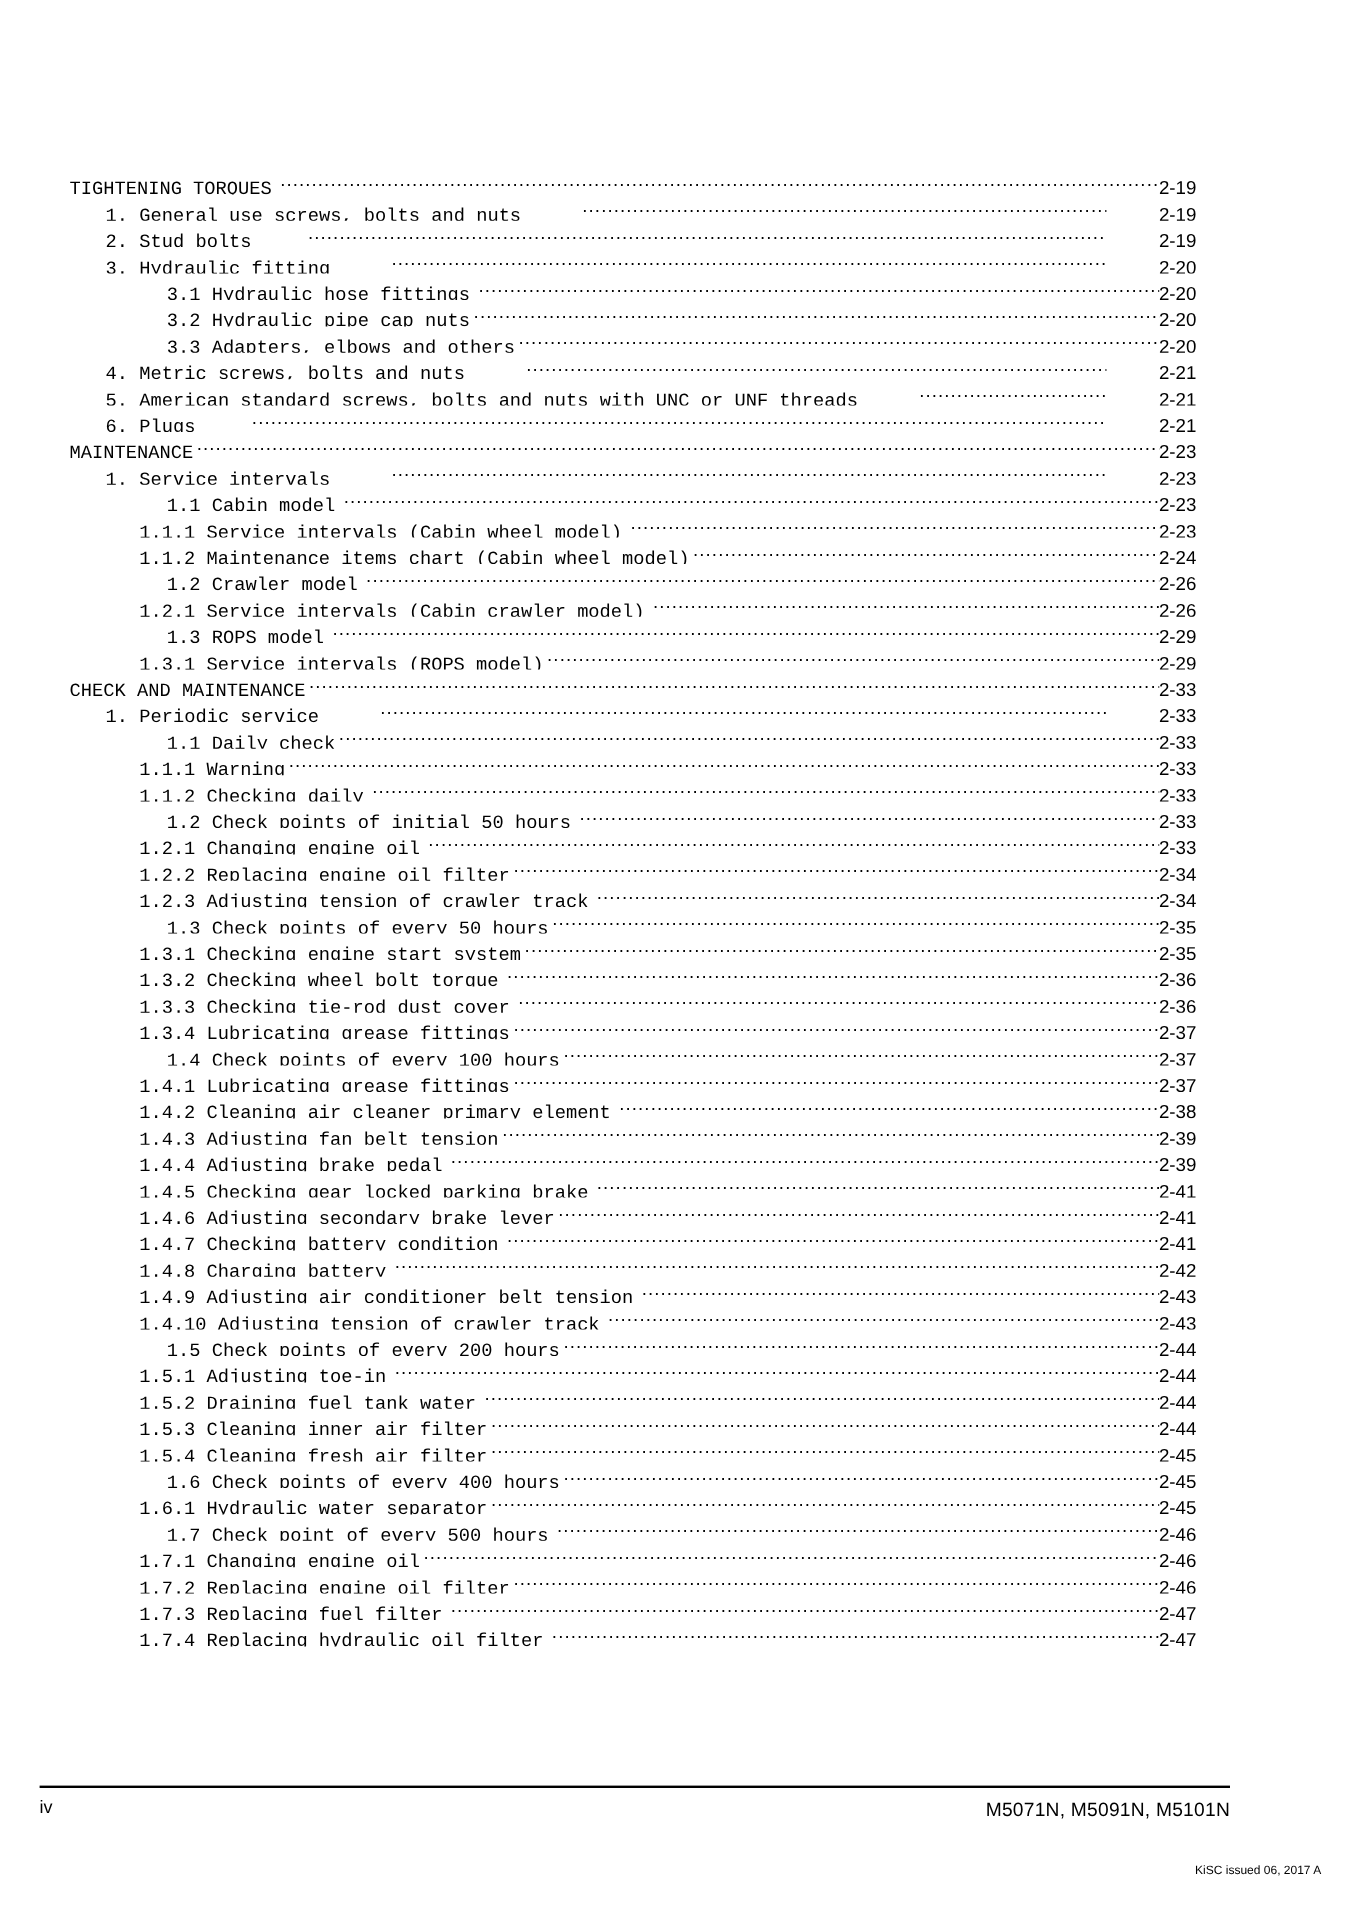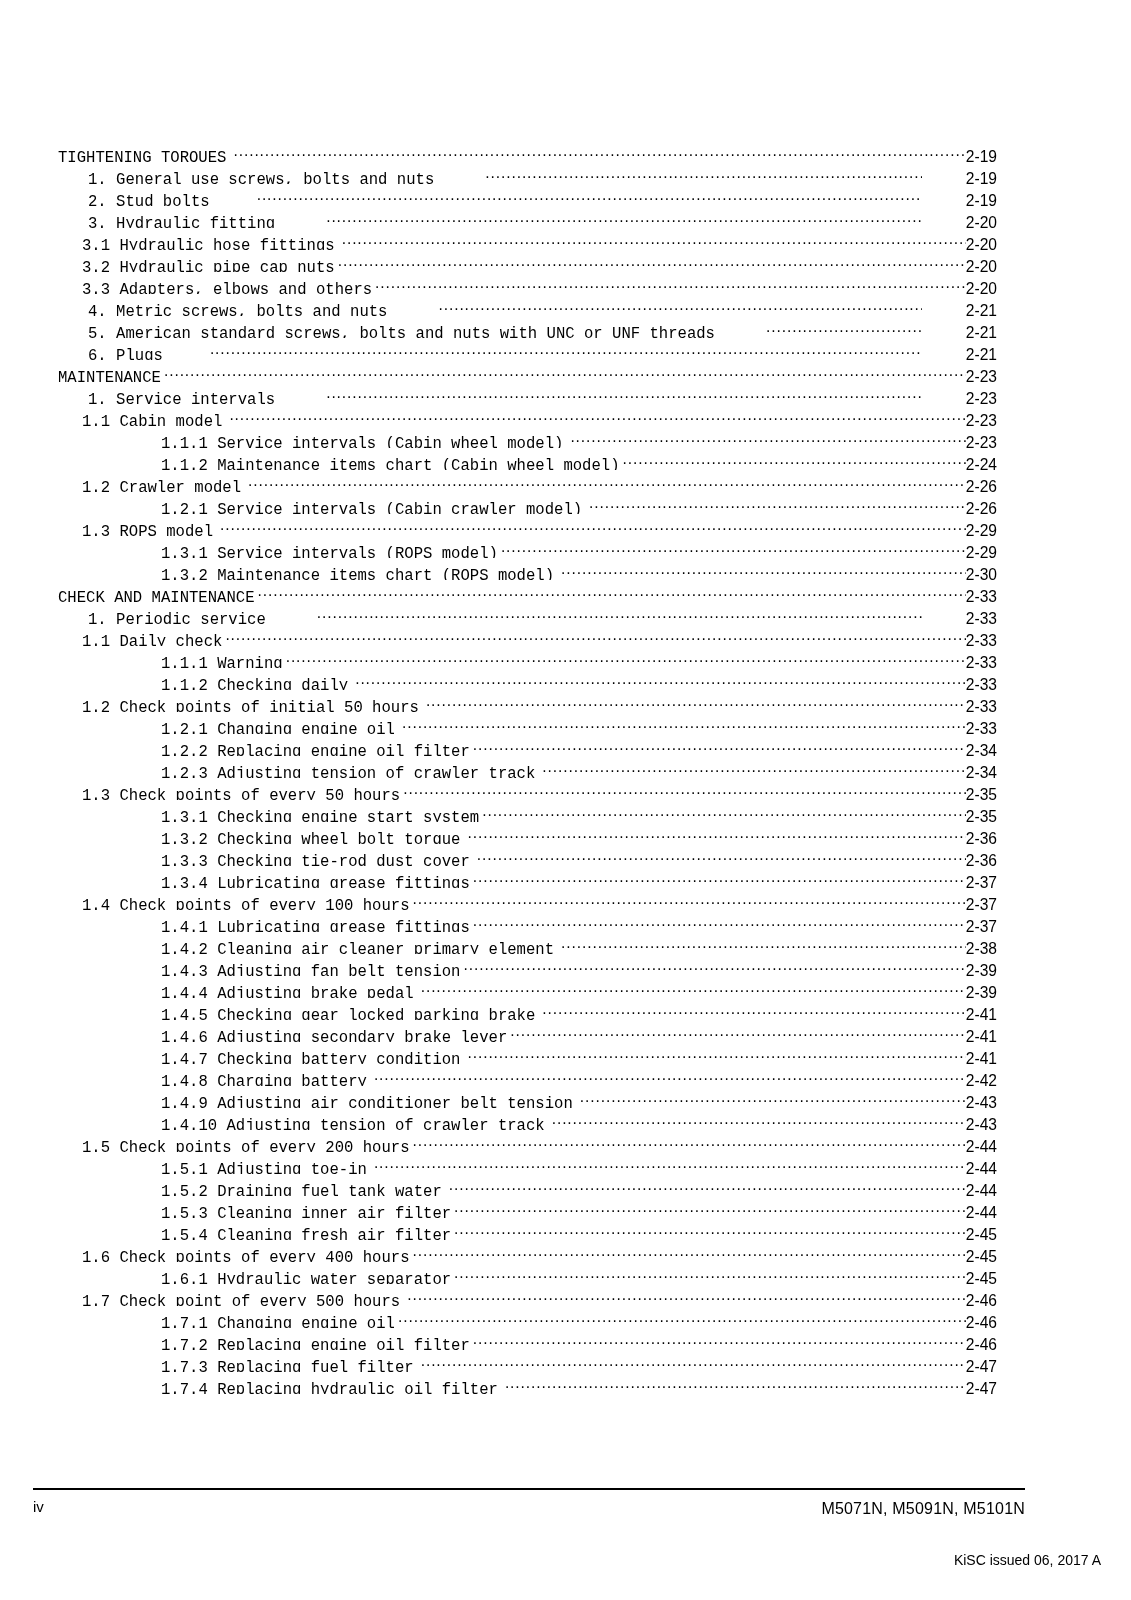--- a/index.html
+++ b/index.html
@@ -70,22 +70,22 @@
 
   .toc-page {
     flex: 0 0 auto;
     text-align: right;
     padding-left: 0px;
   }
 
   
   .lvl0 { margin-left: 0px; }
   .lvl1 { margin-left: 30px; gap: 44px; }
-  .lvl2 { margin-left: 24px; }
-  .lvl3 { margin-left: 103px; }
+  .lvl2 { margin-left: 81px; }
+  .lvl3 { margin-left: 58px; }
 
   
   .gap .toc-title { padding-right: 7px; }
 
   
   #footer-rule {
     position: absolute;
     left: 33px;
     top: 1488px;
     width: 992px;
@@ -104,21 +104,21 @@
     right: 106px;
     top: 1499px;
     font-size: 16px;
     line-height: 20px;
     letter-spacing: 0.2px;
   }
   #footer-issue {
     position: absolute;
     right: 30px;
     top: 1551px;
-    font-size: 14px;
+    font-size: 10px;
     line-height: 18px;
   }
 </style>
 </head>
 <body>
 
 <div id="page">
 
   <div id="toc">
       <div class="toc-row lvl0 gap">
@@ -208,25 +208,20 @@
       </div>
       <div class="toc-row lvl2 gap">
         <span class="toc-title">1.3 ROPS model</span>
         <span class="toc-dots"></span>
         <span class="toc-page">2-29</span>
       </div>
       <div class="toc-row lvl3">
         <span class="toc-title">1.3.1 Service intervals (ROPS model)</span>
         <span class="toc-dots"></span>
         <span class="toc-page">2-29</span>
-      </div>
-      <div class="toc-row lvl3 gap">
-        <span class="toc-title">1.3.2 Maintenance items chart (ROPS model)</span>
-        <span class="toc-dots"></span>
-        <span class="toc-page">2-30</span>
       </div>
       <div class="toc-row lvl0">
         <span class="toc-title">CHECK AND MAINTENANCE</span>
         <span class="toc-dots"></span>
         <span class="toc-page">2-33</span>
       </div>
       <div class="toc-row lvl1 gap">
         <span class="toc-title">1. Periodic service</span>
         <span class="toc-dots"></span>
         <span class="toc-page">2-33</span>

